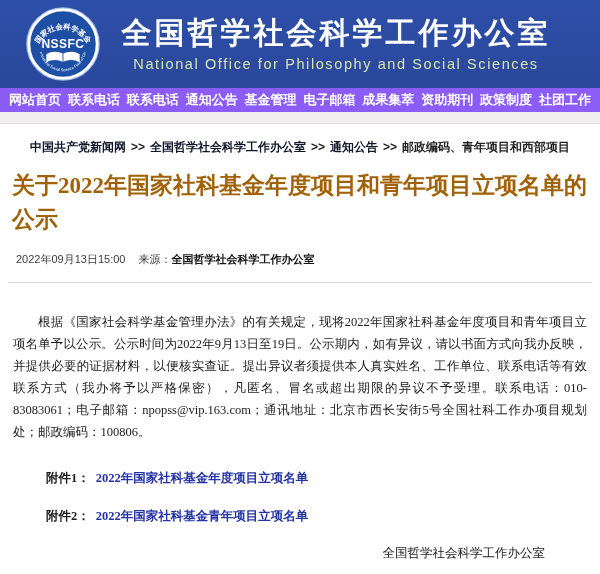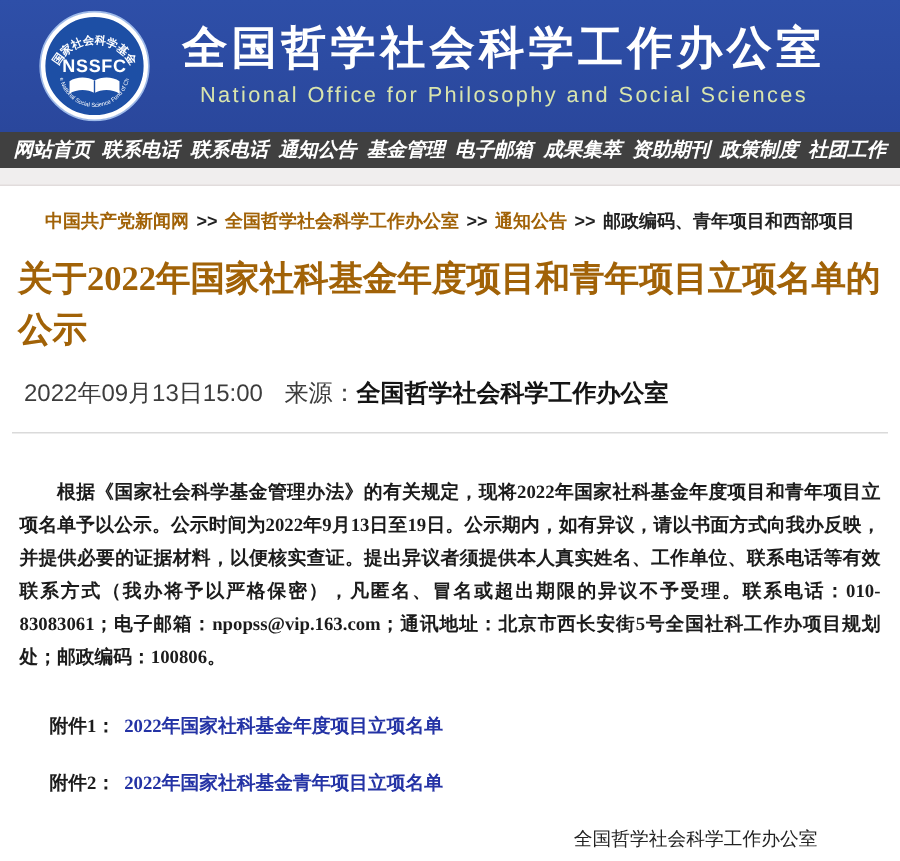--- a/index.html
+++ b/index.html
@@ -24,62 +24,61 @@
     letter-spacing: 3px; line-height: 34px;
     font-family: "Liberation Sans", sans-serif;
   }
   .title-en {
     color: #d9e5ad; font-size: 14.5px; letter-spacing: 1.6px;
     margin-top: 6px; font-weight: 400;
   }
 
   
   .main-nav {
-    height: 24px; background: #404040;
+    height: 24px; background: #8b5cf6;
     display: flex; justify-content: space-between; align-items: center;
     padding: 0 9px;
-    font-style: italic;
   }
   .main-nav a {
     color: #ffffff; font-size: 13px; font-weight: bold;
     text-decoration: none; white-space: nowrap; cursor: pointer;
   }
   .sub-band { height: 12px; background: #f0eeee; border-bottom: 1px solid #e1dcdc; }
 
   
   .breadcrumb {
     margin-top: 15px; text-align: center;
     font-size: 12px; font-weight: bold; color: #222222;
   }
-  .breadcrumb a { color: #a16207; text-decoration: none; cursor: pointer; }
+  .breadcrumb a { color: #0f172a; text-decoration: none; cursor: pointer; }
   .breadcrumb .sep { margin: 0 5px; color: #222222; }
   .breadcrumb .current { color: #222222; }
 
   
   .article-title {
     margin: 13px 12px 0;
     font-family: "Liberation Serif", serif;
     font-size: 23px; line-height: 34px;
     font-weight: bold; color: #a16207;
   }
-  .meta { margin: 15px 0 0 16px; font-size: 16px; color: #3c3c3c; }
+  .meta { margin: 15px 0 0 16px; font-size: 11px; color: #3c3c3c; }
   .meta .source-wrap { margin-left: 10px; }
   .meta .source-name { font-weight: bold; color: #141414; }
   .rule { border: none; border-top: 1px solid #dadada; margin: 15px 8px 0; }
 
   .body-text {
     margin: 28px 13px 0;
     font-family: "Liberation Serif", serif;
     font-size: 12.5px; line-height: 22px;
-    font-weight: bold; color: #1c1c1c;
+    font-weight: normal; color: #1c1c1c;
     text-align: justify; text-indent: 2em;
   }
 
   .attachment {
-    margin-left: 33px; font-family: "Liberation Serif", serif;
+    margin-left: 46px; font-family: "Liberation Serif", serif;
     font-size: 12.5px; font-weight: bold; color: #1c1c1c;
   }
   .attachment.first { margin-top: 27px; }
   .attachment.second { margin-top: 21px; }
   .attachment .att-link {
     color: #2433a5; text-decoration: none; margin-left: 6px; cursor: pointer;
   }
 
   .signature {
     margin-top: 20px; text-align: right; padding-right: 55px;

